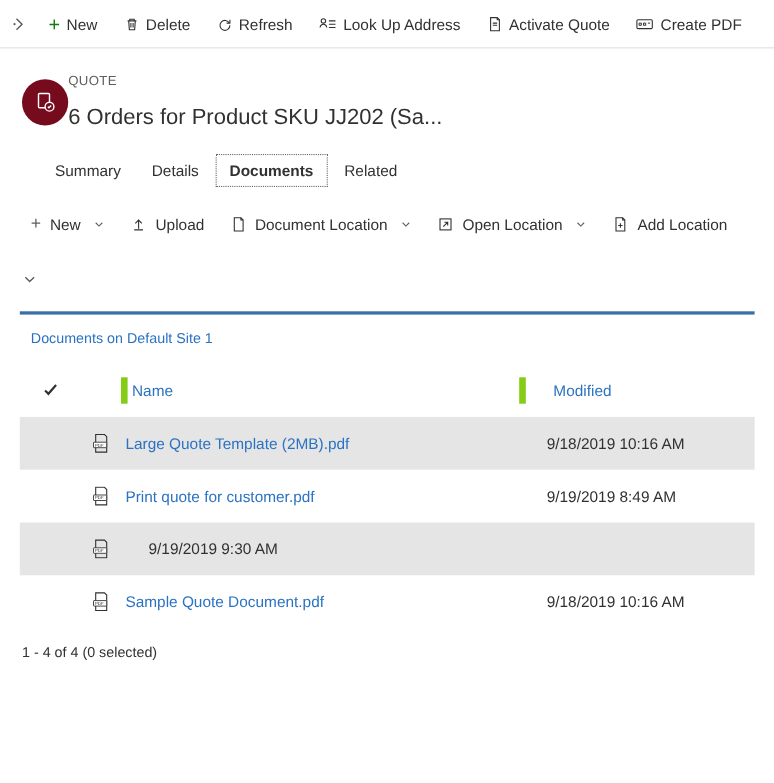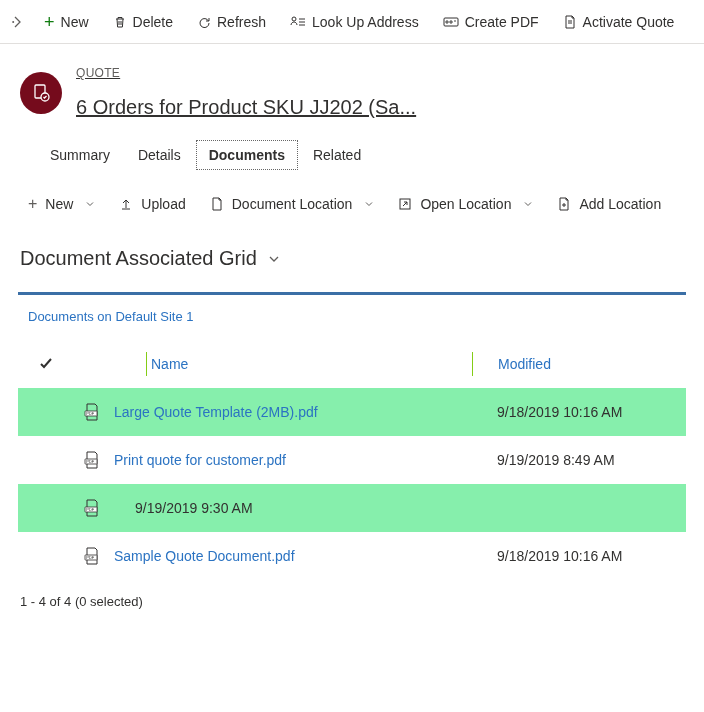--- a/index.html
+++ b/index.html
@@ -41,23 +41,21 @@
   height: 40px;
   cursor: pointer;
 }
 .icon { display: inline-flex; align-items: center; justify-content: center; }
 .plus-green { color: #107c10; font-size: 18px; font-weight: 300; line-height: 1; }
 
 
 .record-header {
   display: flex;
   align-items: center;
-  gap: 14px;
   padding: 22px 20px 10px 20px;
-  text-decoration: underline;
 }
 .avatar {
   width: 42px; height: 42px;
   background: #750b1c;
   border-radius: 50%;
   display: flex;
   align-items: center;
   justify-content: center;
   color: #fff;
   flex-shrink: 0;
@@ -127,26 +125,26 @@
 .grid-header, .grid-row {
   display: flex;
   align-items: center;
   min-height: 48px;
 }
 .col-check { width: 56px; display:flex; align-items:center; justify-content:center; }
 .col-icon { width: 36px; display:flex; align-items:center; justify-content:center; }
 .col-name { flex: 1; padding-left: 4px; }
 .col-modified { width: 214px; padding-left: 25px; }
 .grid-header .col-name, .grid-header .col-modified {
-  border-left: 1px solid #84cc16;
-  padding-top: 4px; padding-bottom: 4px; margin-left: 36px;
+  border-left: 6px solid #84cc16;
+  padding-top: 4px; padding-bottom: 4px;
 }
 .grid-header .hcell { color: #2b73c2; cursor: pointer; font-size: 14px; }
 .col-check .tick { color: #323130; font-size: 16px; }
-.grid-row.even { background: #86efac; }
+.grid-row.even { background: #e5e5e5; }
 .grid-row .link { color: #2b73c2; cursor: pointer; }
 .grid-row .date { color: #323130; margin-top: 32px; }
 .footer-status {
   padding: 14px 20px;
   font-size: 13px;
   color: #323130;
 }
 
 svg { display: block; }
 </style>
@@ -187,35 +185,35 @@
     <span class="icon">
       <svg width="16" height="14" viewBox="0 0 16 14">
           <circle cx="4" cy="4" r="2" fill="none" stroke="#323130" stroke-width="1"></circle>
           <path d="M1 10c0-2 2-3 3-3s3 1 3 3M9 4h6M9 7h6M9 10h6" fill="none" stroke="#323130" stroke-width="1"></path>
         </svg>
     </span>
     <span>Look Up Address</span>
   </div>
   <div class="cmd">
     <span class="icon">
+      <svg width="14" height="14" viewBox="0 0 14 14">
+          <path d="M3 1h6l2 2v10H3z" fill="none" stroke="#323130" stroke-width="1"></path>
+          <path d="M9 1v2h2M5 6h4M5 8h4" fill="none" stroke="#323130" stroke-width="1"></path>
+        </svg>
+    </span>
+    <span>Activate Quote</span>
+  </div>
+  <div class="cmd">
+    <span class="icon">
       <svg width="16" height="14" viewBox="0 0 16 14">
           <rect x="1" y="3" width="14" height="8" rx="1" fill="none" stroke="#323130" stroke-width="1"></rect>
           <path d="M3 6h2v2H3zM7 6h2v2H7zM11 6h2" fill="none" stroke="#323130" stroke-width="0.9"></path>
         </svg>
     </span>
     <span>Create PDF</span>
-  </div>
-  <div class="cmd">
-    <span class="icon">
-      <svg width="14" height="14" viewBox="0 0 14 14">
-          <path d="M3 1h6l2 2v10H3z" fill="none" stroke="#323130" stroke-width="1"></path>
-          <path d="M9 1v2h2M5 6h4M5 8h4" fill="none" stroke="#323130" stroke-width="1"></path>
-        </svg>
-    </span>
-    <span>Activate Quote</span>
   </div>
 </div>
 
 <div class="record-header">
   <div class="avatar">
     <span class="icon">
       <svg width="20" height="20" viewBox="0 0 20 20">
           <rect x="4" y="2" width="10" height="13" rx="1" fill="none" stroke="#fff" stroke-width="1.3"></rect>
           <circle cx="14" cy="14" r="4" fill="#750b1c" stroke="#fff" stroke-width="1.3"></circle>
           <path d="M12.5 14l1 1 2-2" fill="none" stroke="#fff" stroke-width="1.3"></path>
@@ -286,21 +284,20 @@
       <svg width="14" height="14" viewBox="0 0 14 14">
           <path d="M3 1h6l2 2v10H3z" fill="none" stroke="#323130" stroke-width="1"></path>
           <path d="M9 1v2h2M7 6v4M5 8h4" fill="none" stroke="#323130" stroke-width="1"></path>
         </svg>
     </span>
     <span>Add Location</span>
   </div>
 </div>
 
 <div class="grid-title-row">
-  <span class="grid-title">Document Associated Grid</span>
   <span class="icon">
     <svg width="14" height="14" viewBox="0 0 14 14">
         <path d="M3 5l4 4 4-4" fill="none" stroke="#605e5c" stroke-width="1.3"></path>
       </svg>
   </span>
 </div>
 
 <div class="grid-wrap">
   <div class="site-label">Documents on Default Site 1</div>
 

